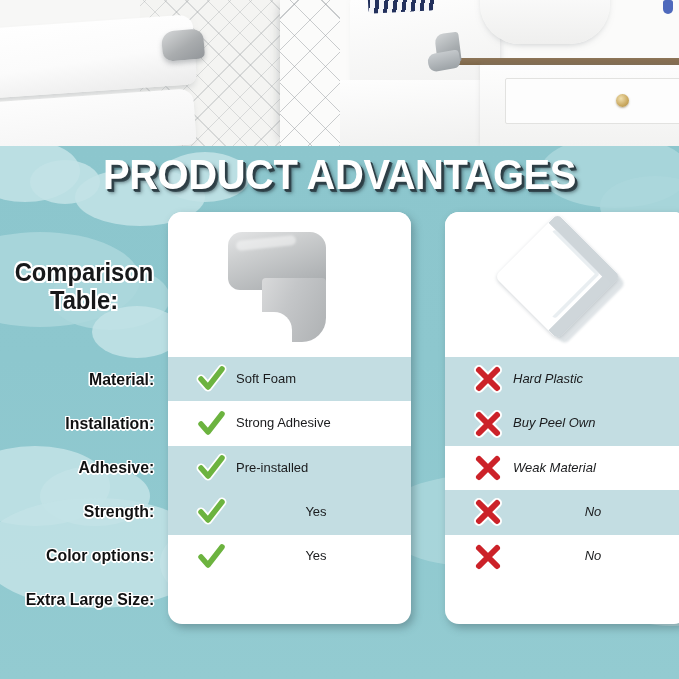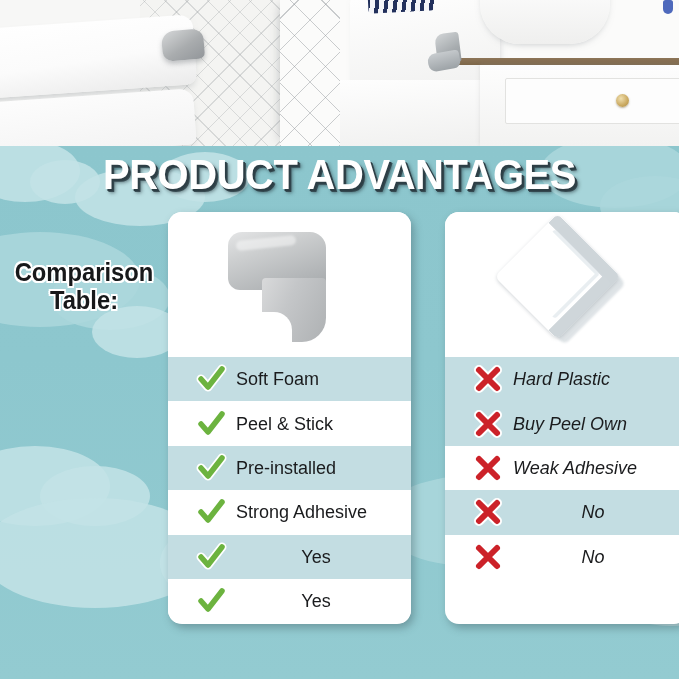--- a/index.html
+++ b/index.html
@@ -365,21 +365,21 @@
     width: 34px;
     flex: 0 0 34px;
     display: flex;
     align-items: center;
     justify-content: center;
     margin-right: 8px;
   }
   .mark svg { display: block; overflow: visible; }
 
   .vtext {
-    font-size: 18px;
+    font-size: 13px;
     color: #1a1b1d;
     line-height: 1.12;
     white-space: pre-line;
   }
   .vtext.center {
     width: 160px;
     text-align: center;
   }
 </style>
 </head>
@@ -432,20 +432,28 @@
     <div class="cloud soft" style="left:470px;  top:300px; width:130px; height:80px;"></div>
     <div class="cloud soft" style="left:540px;  top:340px; width:200px; height:110px;"></div>
     <div class="cloud pale" style="left:600px;  top:390px; width:140px; height:90px;"></div>
   </div>
 
   <div class="title">PRODUCT ADVANTAGES</div>
 
   <div class="comparison-label">Comparison
 Table:</div>
 
+  <div class="row-labels">
+    <div class="row-label">Material:</div>
+    <div class="row-label">Installation:</div>
+    <div class="row-label">Adhesive:</div>
+    <div class="row-label">Strength:</div>
+    <div class="row-label">Color options:</div>
+    <div class="row-label">Extra Large Size:</div>
+  </div>
 
   <div class="card" id="card-left">
     <div class="card-figure">
       <div class="foam-art">
         <div class="foam-top"></div>
         <div class="foam-leg"></div>
         <div class="foam-notch"></div>
         <div class="foam-hl"></div>
       </div>
     </div>
@@ -454,48 +462,39 @@
       <div class="vrow tint">
         <span class="mark">
           <svg width="30" height="30" viewBox="0 0 30 30">
             <path d="M5 15 L12 23 L26 5" fill="none" stroke="#ffffff" stroke-width="9" stroke-linecap="round" stroke-linejoin="round"></path>
             <path d="M5 15 L12 23 L26 5" fill="none" stroke="#6cb33f" stroke-width="5.5" stroke-linecap="round" stroke-linejoin="round"></path>
           </svg>
         </span>
         <span class="vtext">Soft Foam</span>
       </div>
 
+
       <div class="vrow plain">
         <span class="mark">
           <svg width="30" height="30" viewBox="0 0 30 30">
             <path d="M5 15 L12 23 L26 5" fill="none" stroke="#ffffff" stroke-width="9" stroke-linecap="round" stroke-linejoin="round"></path>
             <path d="M5 15 L12 23 L26 5" fill="none" stroke="#6cb33f" stroke-width="5.5" stroke-linecap="round" stroke-linejoin="round"></path>
           </svg>
         </span>
-        <span class="vtext">Peel &amp; Stick</span>
+        <span class="vtext">Strong Adhesive</span>
       </div>
 
       <div class="vrow tint">
         <span class="mark">
           <svg width="30" height="30" viewBox="0 0 30 30">
             <path d="M5 15 L12 23 L26 5" fill="none" stroke="#ffffff" stroke-width="9" stroke-linecap="round" stroke-linejoin="round"></path>
             <path d="M5 15 L12 23 L26 5" fill="none" stroke="#6cb33f" stroke-width="5.5" stroke-linecap="round" stroke-linejoin="round"></path>
           </svg>
         </span>
         <span class="vtext">Pre-installed</span>
-      </div>
-
-      <div class="vrow plain">
-        <span class="mark">
-          <svg width="30" height="30" viewBox="0 0 30 30">
-            <path d="M5 15 L12 23 L26 5" fill="none" stroke="#ffffff" stroke-width="9" stroke-linecap="round" stroke-linejoin="round"></path>
-            <path d="M5 15 L12 23 L26 5" fill="none" stroke="#6cb33f" stroke-width="5.5" stroke-linecap="round" stroke-linejoin="round"></path>
-          </svg>
-        </span>
-        <span class="vtext">Strong Adhesive</span>
       </div>
 
       <div class="vrow tint">
         <span class="mark">
           <svg width="30" height="30" viewBox="0 0 30 30">
             <path d="M5 15 L12 23 L26 5" fill="none" stroke="#ffffff" stroke-width="9" stroke-linecap="round" stroke-linejoin="round"></path>
             <path d="M5 15 L12 23 L26 5" fill="none" stroke="#6cb33f" stroke-width="5.5" stroke-linecap="round" stroke-linejoin="round"></path>
           </svg>
         </span>
         <span class="vtext center">Yes</span>
@@ -545,21 +544,21 @@
         <span class="vtext">Buy Peel Own</span>
       </div>
 
       <div class="vrow plain">
         <span class="mark">
           <svg width="30" height="30" viewBox="0 0 30 30">
             <path d="M6 6 L24 24 M24 6 L6 24" fill="none" stroke="#ffffff" stroke-width="10" stroke-linecap="round"></path>
             <path d="M6 6 L24 24 M24 6 L6 24" fill="none" stroke="#cc2229" stroke-width="6" stroke-linecap="round"></path>
           </svg>
         </span>
-        <span class="vtext">Weak Adhesive</span>
+        <span class="vtext">Weak Material</span>
       </div>
 
       <div class="vrow tint">
         <span class="mark">
           <svg width="30" height="30" viewBox="0 0 30 30">
             <path d="M6 6 L24 24 M24 6 L6 24" fill="none" stroke="#ffffff" stroke-width="10" stroke-linecap="round"></path>
             <path d="M6 6 L24 24 M24 6 L6 24" fill="none" stroke="#cc2229" stroke-width="6" stroke-linecap="round"></path>
           </svg>
         </span>
         <span class="vtext center">No</span>

